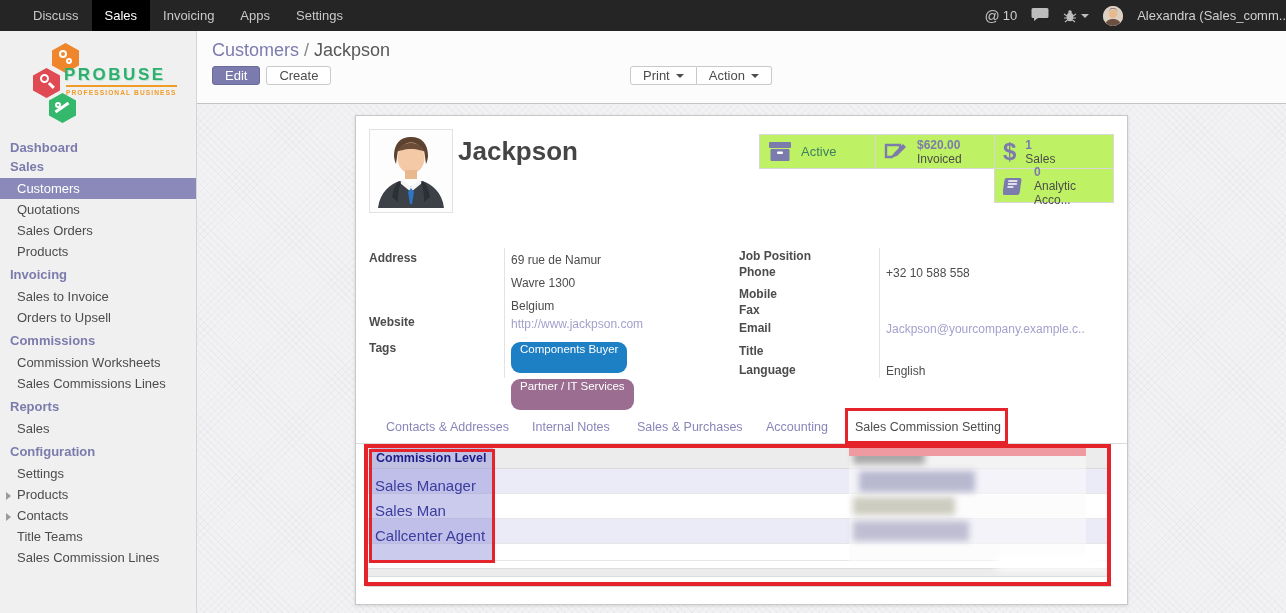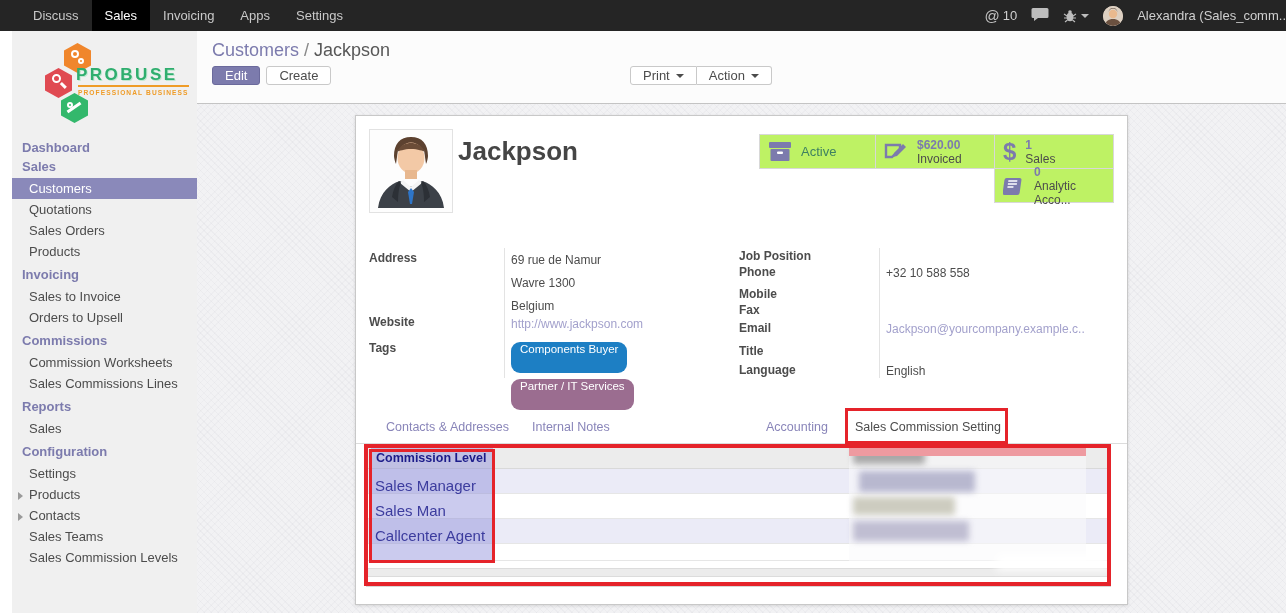--- a/index.html
+++ b/index.html
@@ -17,21 +17,21 @@
     padding-right:0; color:#cfcfcf; font-size:13px; }
   .tb-at { font-size:15px; color:#c2c2c2; }
   .tb-count { margin-left:3px; }
   .caret-down { display:inline-block; width:0; height:0; border-left:4px solid transparent;
     border-right:4px solid transparent; border-top:4px solid #bdbdbd; margin-left:4px; }
   .tb-avatar { width:20px; height:20px; border-radius:50%; overflow:hidden;
     background:#e8d5c4; flex:0 0 auto; }
   .tb-user { white-space:nowrap; overflow:hidden; max-width:165px; }
 
   
-  .sidebar { position:absolute; left:12px; top:31px; width:197px; height:582px;
+  .sidebar { position:absolute; left:0; top:31px; width:197px; height:582px;
     background:#f0f0f0; border-right:1px solid #d5d5d5; }
   .logo { position:relative; height:84px; margin-top:10px; }
   .hex { position:absolute; clip-path:polygon(50% 0,100% 25%,100% 75%,50% 100%,0 75%,0 25%); }
   .hex.orange { left:52px; top:2px;  width:27px; height:30px; background:#f0862c; }
   .hex.red    { left:33px; top:27px; width:27px; height:30px; background:#e04a52; }
   .hex.green  { left:49px; top:52px; width:27px; height:30px; background:#33b86c; }
   .hex .dot { position:absolute; background:#fff; border-radius:50%; }
   .logo-text { position:absolute; left:64px; top:24px; color:#2fae6e; font-size:17px;
     font-weight:bold; letter-spacing:2.5px; text-shadow:1px 1px 0 #bfe8d2; }
   .logo-sub { position:absolute; left:66px; top:44px; color:#ef9c28; font-size:6.6px;
@@ -210,22 +210,22 @@
     <div class="nav-item">Orders to Upsell</div>
     <div class="nav-heading">Commissions</div>
     <div class="nav-item">Commission Worksheets</div>
     <div class="nav-item">Sales Commissions Lines</div>
     <div class="nav-heading">Reports</div>
     <div class="nav-item">Sales</div>
     <div class="nav-heading">Configuration</div>
     <div class="nav-item">Settings</div>
     <div class="nav-item"><span class="expander"></span><span>Products</span></div>
     <div class="nav-item"><span class="expander"></span><span>Contacts</span></div>
-    <div class="nav-item">Sales Teams</div>
-    <div class="nav-item">Sales Commission Levels</div>
+    <div class="nav-item">Title Teams</div>
+    <div class="nav-item">Sales Commission Lines</div>
   </div>
 </div>
 
 <div class="control-panel">
   <div class="breadcrumb">
     <span>Customers</span>
     <span class="bc-sep">/</span>
     <span class="bc-current">Jackpson</span>
   </div>
   <div class="cp-left-buttons">
@@ -344,20 +344,21 @@
     <div class="fgroup-label" style="left:383px;top:187px;">Fax</div>
     <div class="fgroup-label" style="left:383px;top:205px;">Email</div>
     <div class="fgroup-value flink" style="left:530px;top:206px;">Jackpson@yourcompany.example.c..</div>
     <div class="fgroup-label" style="left:383px;top:228px;">Title</div>
     <div class="fgroup-label" style="left:383px;top:247px;">Language</div>
     <div class="fgroup-value" style="left:530px;top:248px;">English</div>
 
     <div class="tabs">
       <div class="tab" style="left:26px;">Contacts &amp; Addresses</div>
       <div class="tab" style="left:172px;">Internal Notes</div>
+      <div class="tab" style="left:277px;">Sales &amp; Purchases</div>
       <div class="tab" style="left:406px;">Accounting</div>
       <div class="tab active" style="left:495px;">Sales Commission Setting</div>
     </div>
 
     <div class="ctable">
       <div class="trow head"></div>
       <div class="trow lav"></div>
       <div class="trow white"></div>
       <div class="trow lav"></div>
       <div class="trow white last"></div>

